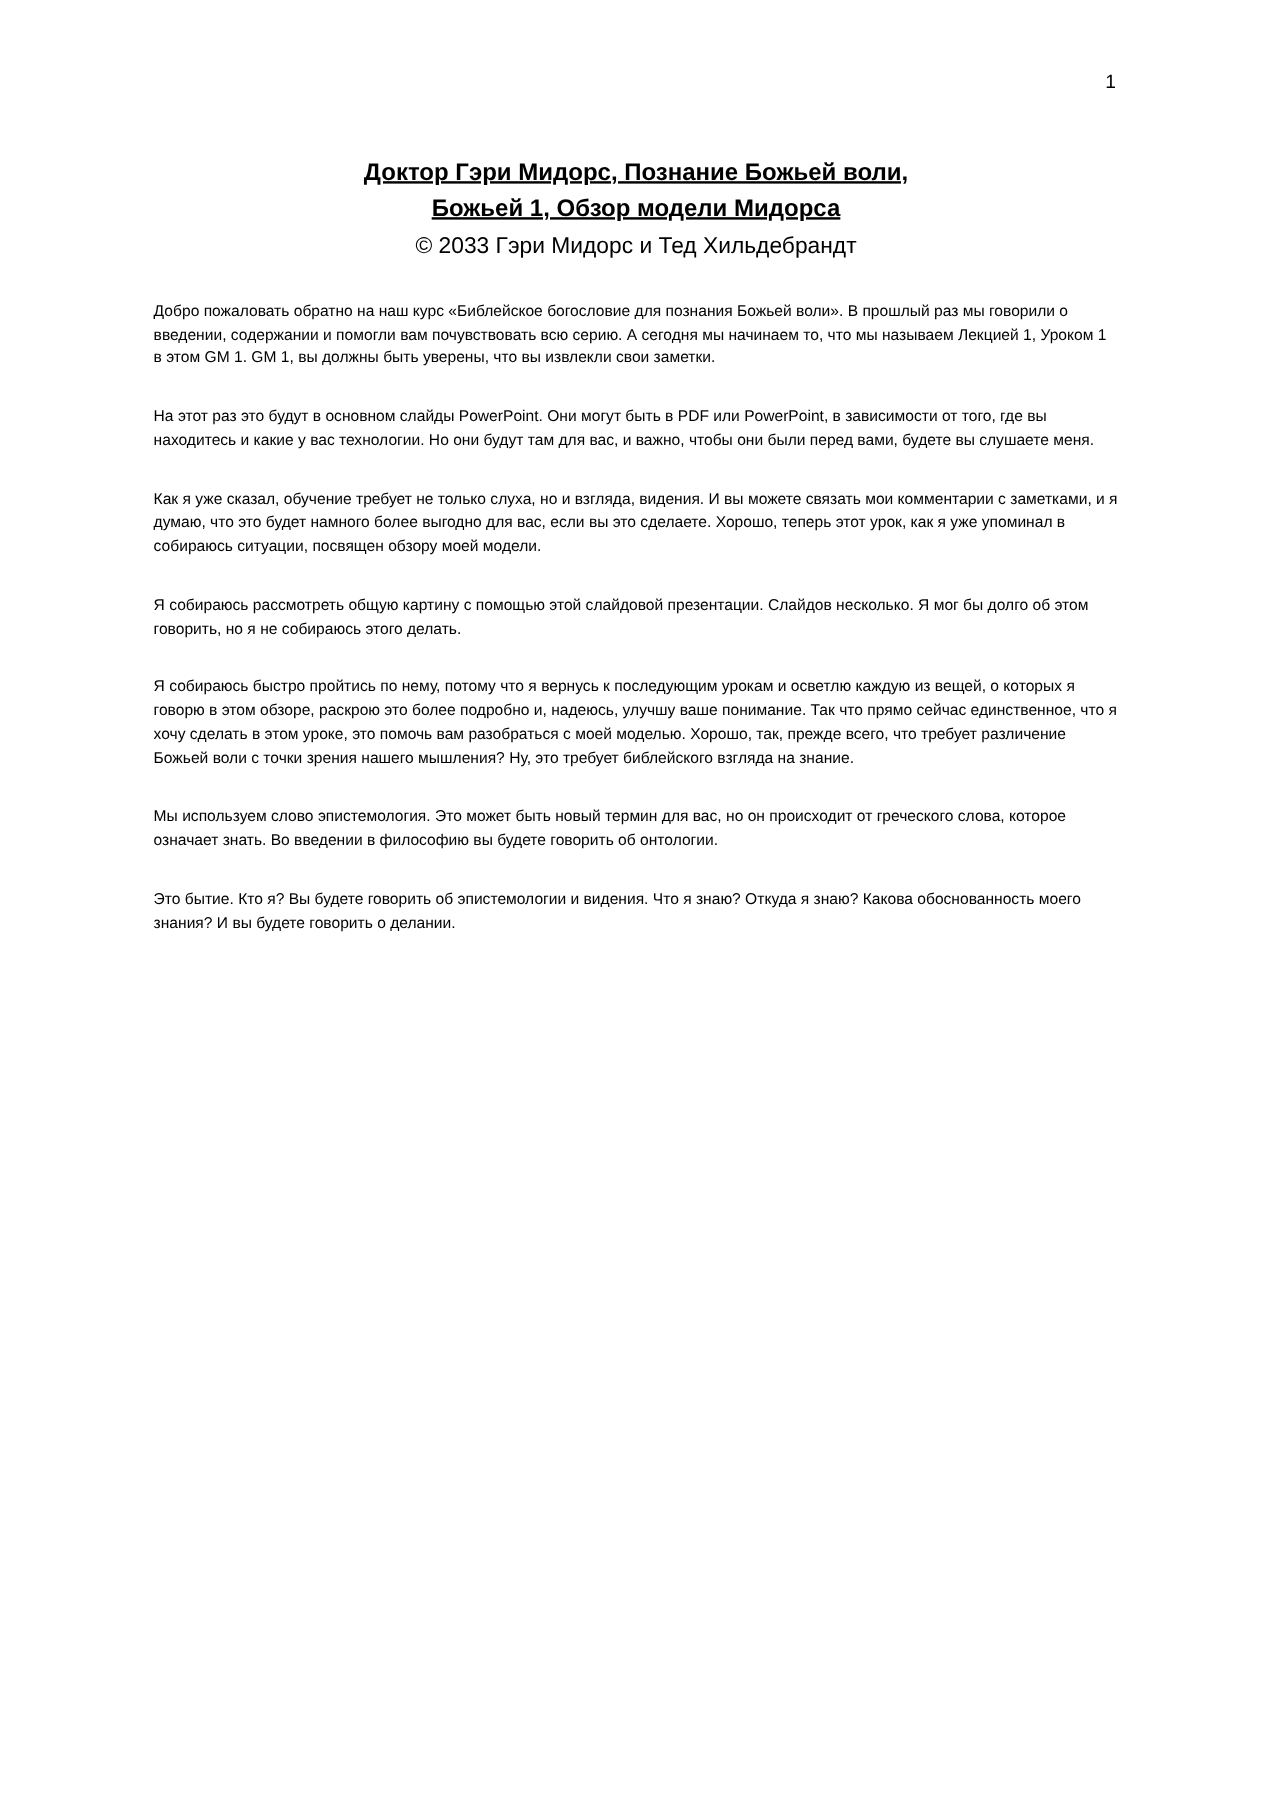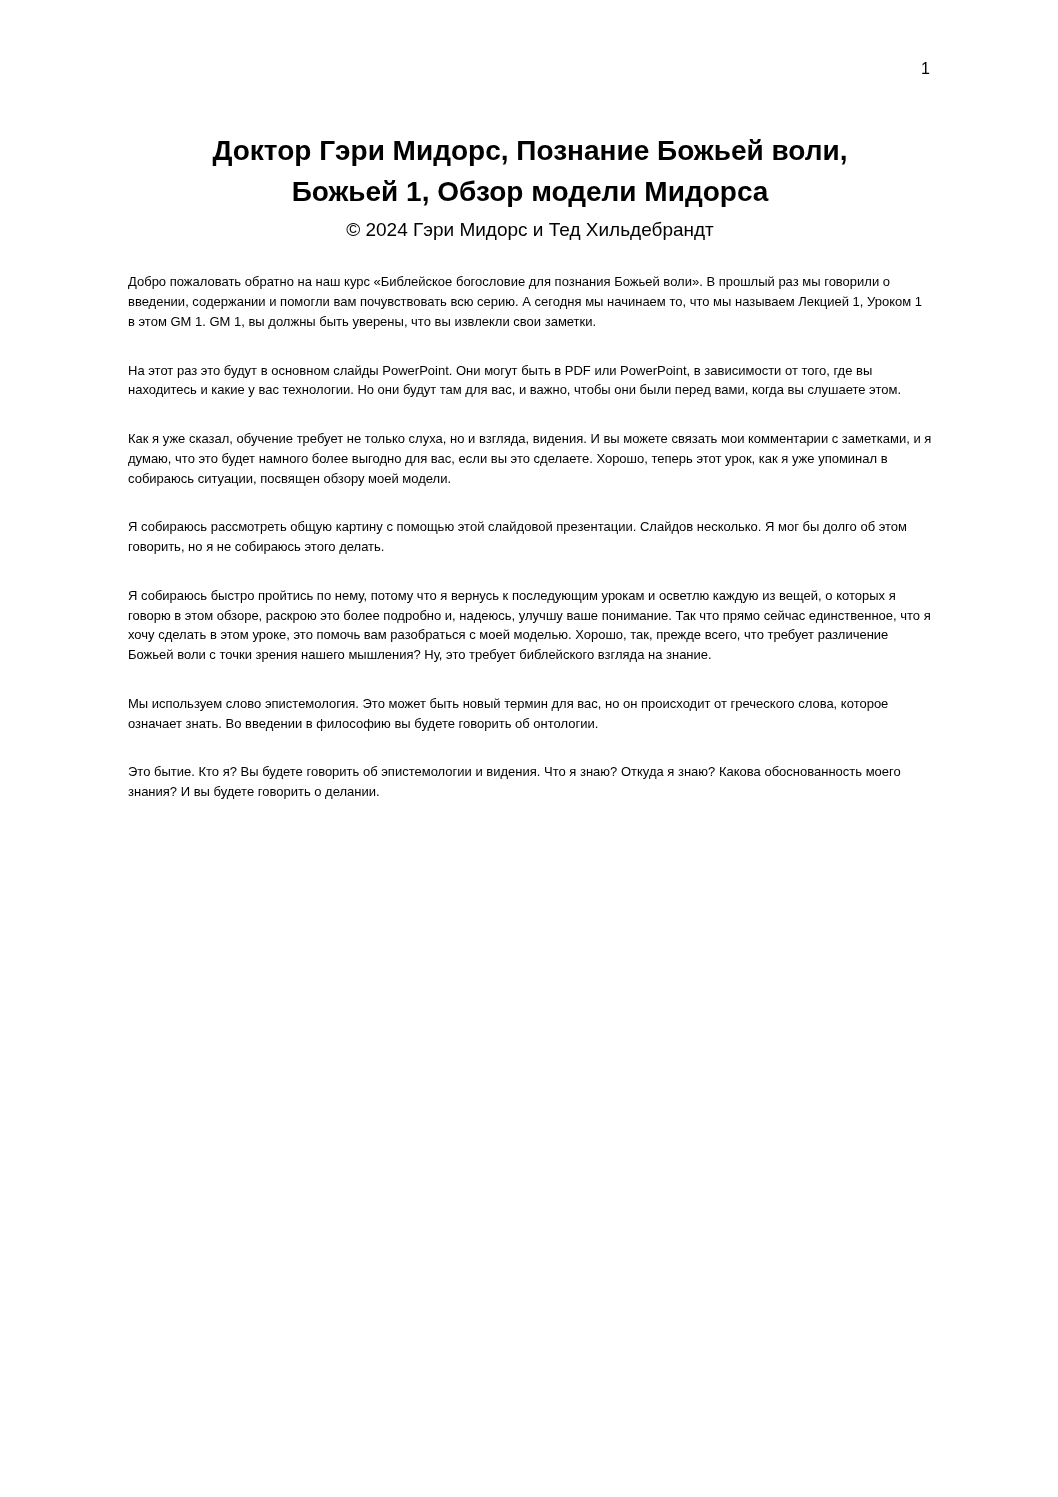--- a/index.html
+++ b/index.html
@@ -29,23 +29,24 @@
   }
   .content {
     position: absolute;
     top: 130px;
     left: 128px;
     right: 126px;
   }
   .title {
     text-align: center;
     font-weight: 700;
-    font-size: 28px;
+    font-size: 20px;
     line-height: 1.48;
     margin: 0;
+    text-decoration: underline;
   }
   .subtitle {
     text-align: center;
     font-size: 19px;
     line-height: 1.4;
     margin: 4px 0 0 0;
   }
   .paragraphs {
     margin-top: 20px;
   }
@@ -60,27 +61,27 @@
 <body>
 
 <div class="page">
 
   <div class="page-number">1</div>
 
   <div class="content">
 
     <h1 class="title"><span>Доктор Гэри Мидорс, Познание Божьей воли,</span><br><span>Божьей 1, Обзор модели Мидорса</span></h1>
 
-    <div class="subtitle">© 2024 Гэри Мидорс и Тед Хильдебрандт</div>
+    <div class="subtitle">© 2033 Гэри Мидорс и Тед Хильдебрандт</div>
 
     <div class="paragraphs">
 
         <p>Добро пожаловать обратно на наш курс «Библейское богословие для познания Божьей воли». В прошлый раз мы говорили о введении, содержании и помогли вам почувствовать всю серию. А сегодня мы начинаем то, что мы называем Лекцией 1, Уроком 1 в этом GM 1. GM 1, вы должны быть уверены, что вы извлекли свои заметки.</p>
 
-        <p>На этот раз это будут в основном слайды PowerPoint. Они могут быть в PDF или PowerPoint, в зависимости от того, где вы находитесь и какие у вас технологии. Но они будут там для вас, и важно, чтобы они были перед вами, когда вы слушаете этом.</p>
+        <p>На этот раз это будут в основном слайды PowerPoint. Они могут быть в PDF или PowerPoint, в зависимости от того, где вы находитесь и какие у вас технологии. Но они будут там для вас, и важно, чтобы они были перед вами, будете вы слушаете меня.</p>
 
         <p>Как я уже сказал, обучение требует не только слуха, но и взгляда, видения. И вы можете связать мои комментарии с заметками, и я думаю, что это будет намного более выгодно для вас, если вы это сделаете. Хорошо, теперь этот урок, как я уже упоминал в собираюсь ситуации, посвящен обзору моей модели.</p>
 
         <p>Я собираюсь рассмотреть общую картину с помощью этой слайдовой презентации. Слайдов несколько. Я мог бы долго об этом говорить, но я не собираюсь этого делать.</p>
 
         <p>Я собираюсь быстро пройтись по нему, потому что я вернусь к последующим урокам и осветлю каждую из вещей, о которых я говорю в этом обзоре, раскрою это более подробно и, надеюсь, улучшу ваше понимание. Так что прямо сейчас единственное, что я хочу сделать в этом уроке, это помочь вам разобраться с моей моделью. Хорошо, так, прежде всего, что требует различение Божьей воли с точки зрения нашего мышления? Ну, это требует библейского взгляда на знание.</p>
 
 
         <p>Мы используем слово эпистемология. Это может быть новый термин для вас, но он происходит от греческого слова, которое означает знать. Во введении в философию вы будете говорить об онтологии.</p>
 

